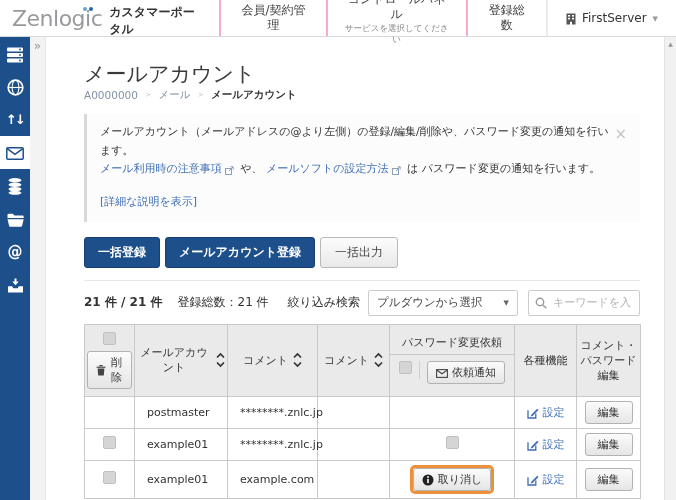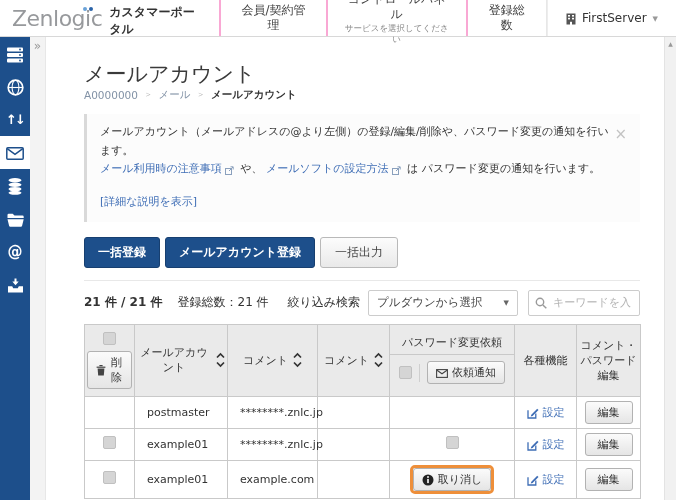--- a/index.html
+++ b/index.html
@@ -85,21 +85,21 @@
   .search-box input::placeholder { color:#b3b3b3; }
 
   
   table.account-table { margin-top:8px; width:556px; border-collapse:collapse; table-layout:fixed; font-size:11px; color:#333; }
   .account-table th, .account-table td { border:1px solid #c9c9c9; }
   .account-table thead th { background:#eaeaea; font-weight:normal; padding:5px 2px; vertical-align:middle; text-align:center; }
   .hdr-stack { display:flex; flex-direction:column; align-items:center; gap:6px; padding:2px 0; }
   .hdr-sort { display:inline-flex; align-items:center; justify-content:center; gap:5px; }
   .th-pw { padding:0 !important; }
   .pw-top { padding:5px 0 4px; border-bottom:1px solid #c9c9c9; }
-  .pw-bottom { padding:6px 4px; display:flex; align-items:center; justify-content:center; gap:7px; }
+  .pw-bottom { padding:6px 4px; display:flex; justify-content:center; gap:7px; }
   .vdiv { width:1px; height:18px; background:#cfcfcf; display:inline-block; }
   .account-table tbody td { background:#fff; padding:4px 0; text-align:center; height:31px; }
   .account-table tbody td.cell-left { text-align:left; padding-left:12px;margin-left:40px; }
   .cb { width:13px; height:13px; background:#d5d5d5; border:1px solid #c0c0c0; border-radius:2px; display:inline-block; cursor:pointer; }
   .btn-small { background:linear-gradient(#fbfbfb,#e5e5e5); border:1px solid #b2b2b2; border-radius:3px; font-size:11px; color:#333; padding:3px 12px; cursor:pointer; font-family:inherit; }
   .btn-iconic { display:inline-flex; align-items:center; gap:4px; padding:3px 8px; }
   .cancel-wrap { display:inline-block; border:3px solid transparent; padding:0; line-height:0; }
   .cancel-wrap.highlighted { border-color:#ee8f3a; border-radius:5px; }
   .settings-link { color:#3e6db5; display:inline-flex; align-items:center; gap:4px; cursor:pointer; }
   svg { display:inline-block; vertical-align:middle; }

